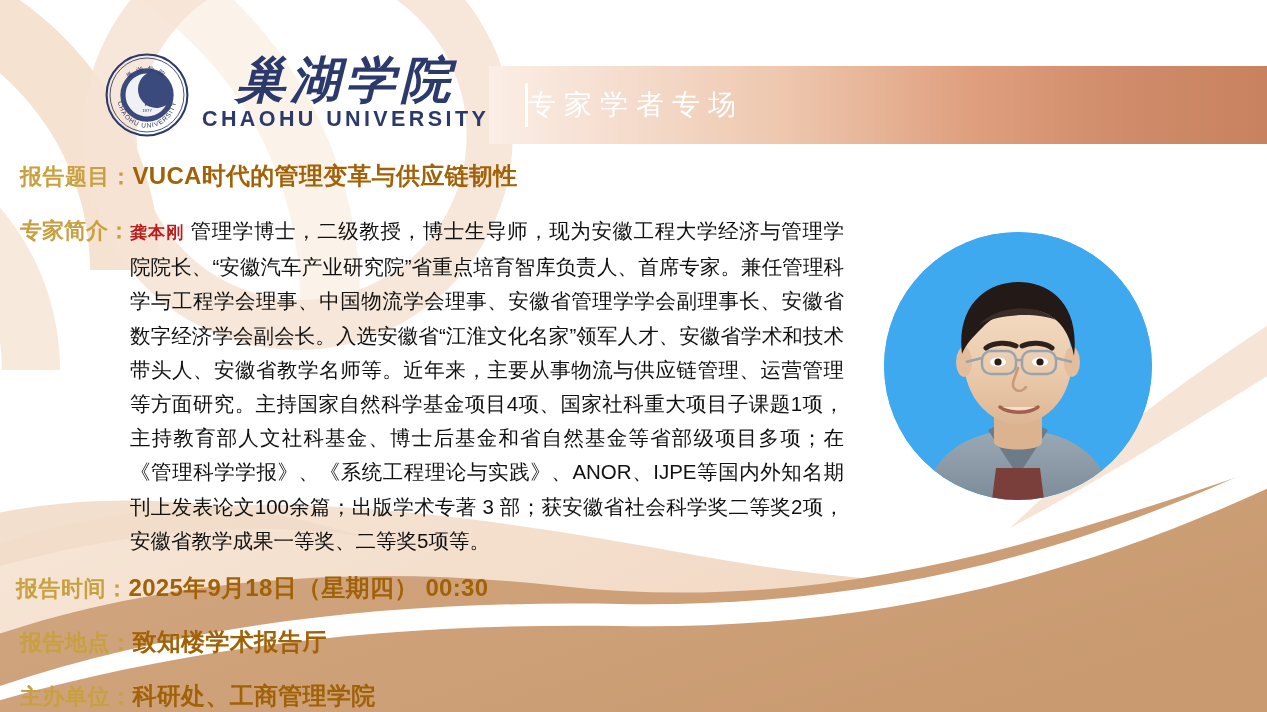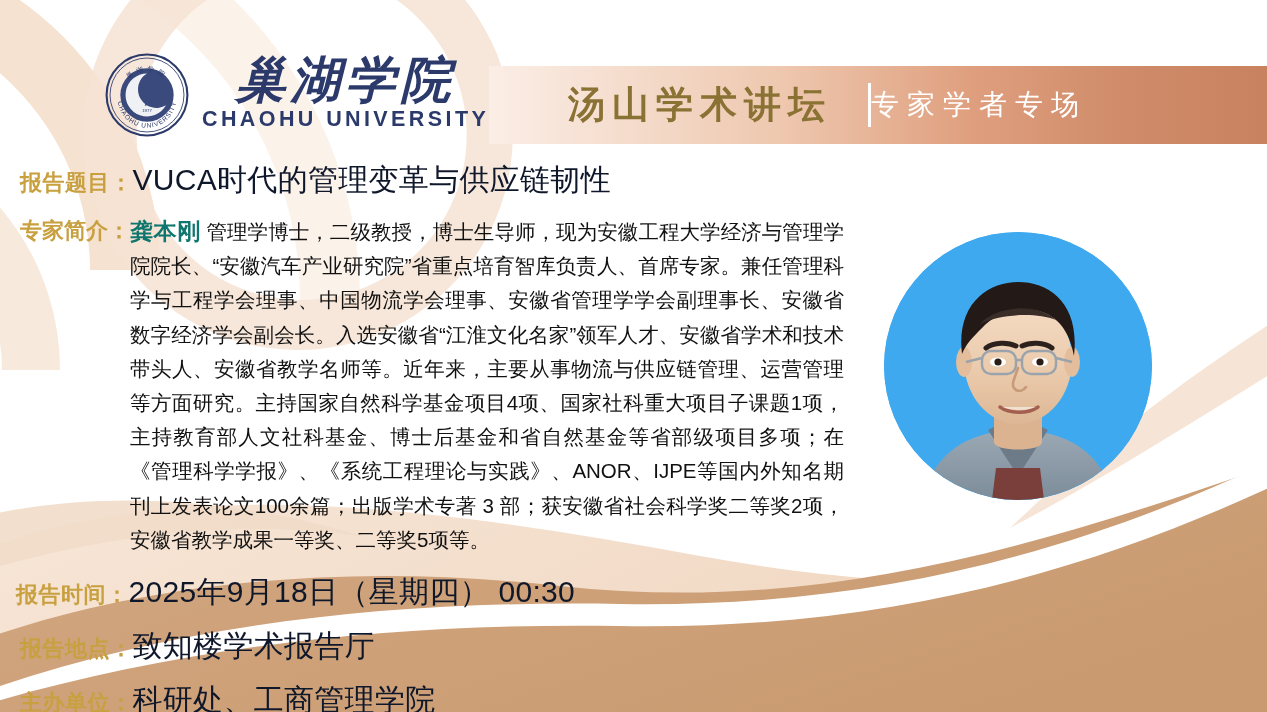--- a/index.html
+++ b/index.html
@@ -123,23 +123,23 @@
     text-align: center;
   }
   .field-label {
     font-size: 22px;
     font-weight: 700;
     color: #c8a040;
     letter-spacing: 0.5px;
     flex: 0 0 auto;
   }
   .field-value {
-    font-size: 30px;
-    font-weight: 400;
-    color: #0f172a;
+    font-size: 24px;
+    font-weight: 700;
+    color: #a16207;
     letter-spacing: 0.3px;
   }
 
   #row-title { left: 20px; top: 160px; }
   #row-time  { left: 16px; top: 572px; }
   #row-place { left: 20px; top: 626px; }
   #row-host  { left: 20px; top: 680px; }
 
   
   #bio-block {
@@ -160,23 +160,23 @@
   }
   #bio-body {
     font-size: 20.5px;
     color: #111111;
     line-height: 34.2px;
     text-align: justify;
     text-justify: inter-ideograph;
     width: 714px;
   }
   #bio-name {
-    font-size: 23px;
-    font-weight: 700;
-    color: #0f766e;
+    font-size: 17px;
+    font-weight: 700;
+    color: #b91c1c;
     letter-spacing: 0.5px;
   }
 
   
   #portrait {
     position: absolute;
     left: 884px;
     top: 232px;
     width: 268px;
     height: 268px;
@@ -288,21 +288,20 @@
           <textPath href="#sealArcTop" startOffset="50%" text-anchor="middle">巢湖学院</textPath>
         </text>
       </svg>
       <div class="logo-text">
         <div class="logo-cn">巢湖学院</div>
         <div class="logo-en">CHAOHU UNIVERSITY</div>
       </div>
     </div>
 
     <div class="banner">
-      <div class="banner-main">汤山学术讲坛</div>
       <div class="banner-divider"></div>
       <div class="banner-sub">专家学者专场</div>
     </div>
   </div>
 
   <div class="field-row" id="row-title">
     <span class="field-label">报告题目：</span>
     <span class="field-value">VUCA时代的管理变革与供应链韧性</span>
   </div>
 

